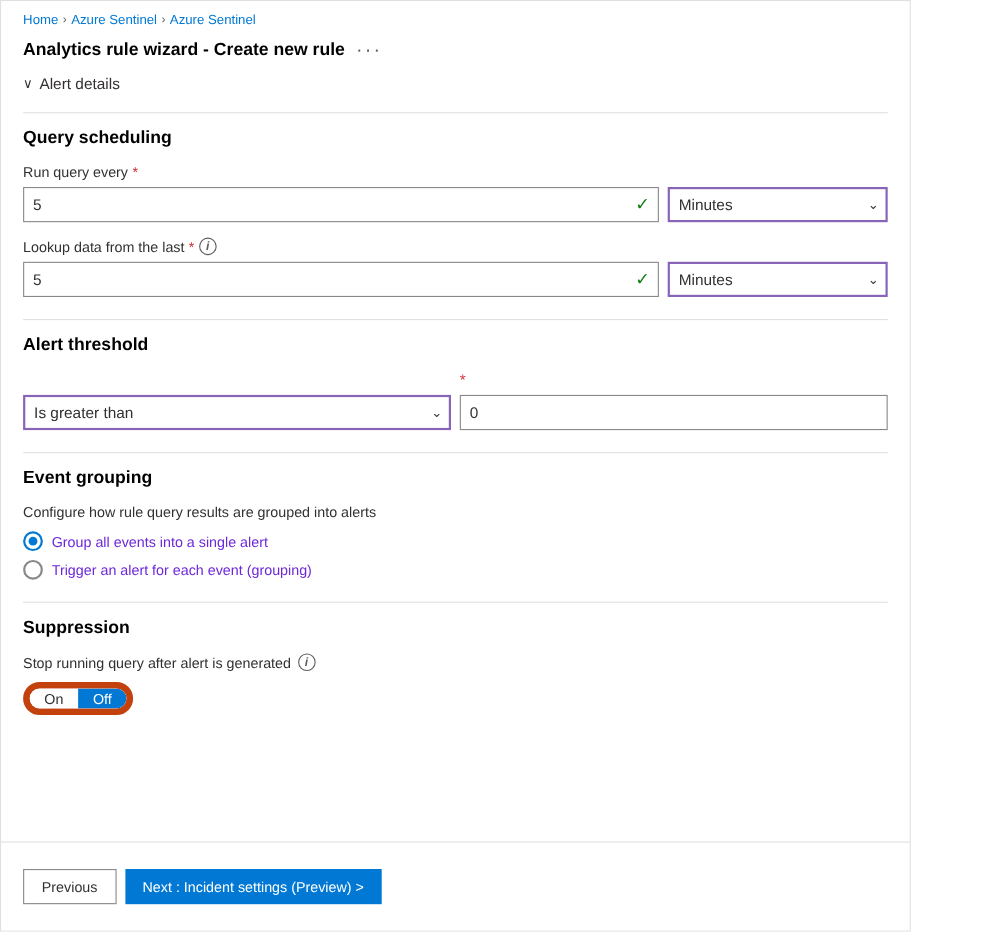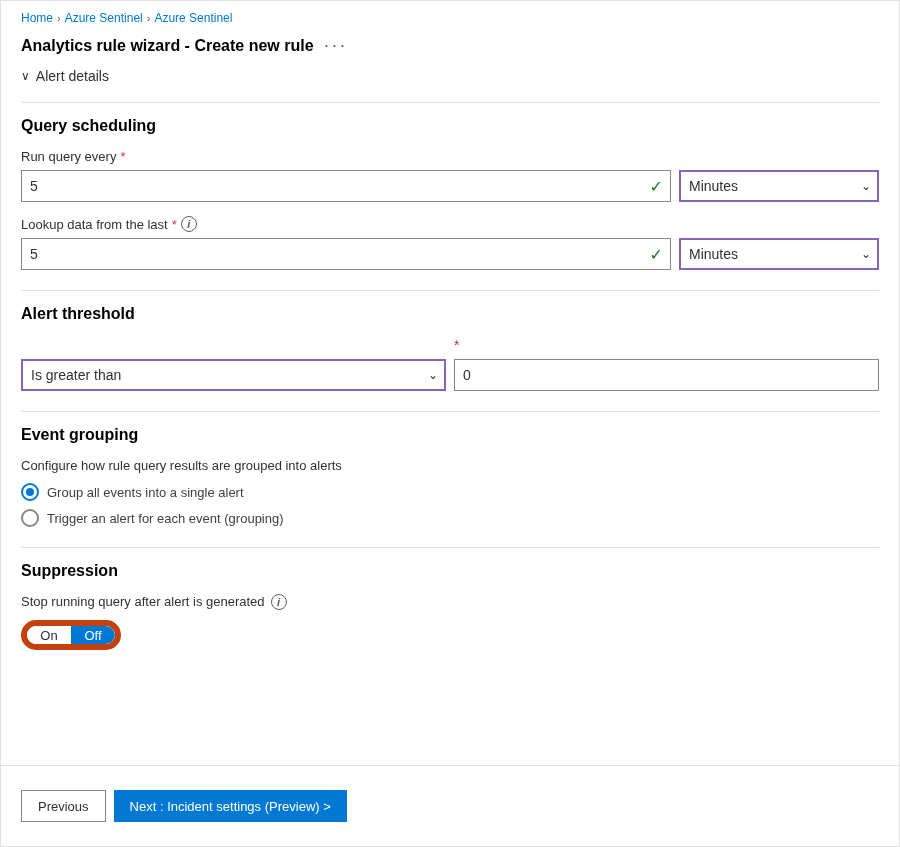--- a/index.html
+++ b/index.html
@@ -3,21 +3,21 @@
   <meta charset="utf-8">
   <style>
     * { box-sizing: border-box; margin: 0; padding: 0; }
     body {
       font-family: 'Segoe UI', Arial, sans-serif;
       font-size: 14px;
       background: #fff;
       color: #323130;
     }
     .page-container {
-      width: 900px;
+      width: 828px;
       min-height: 847px;
       background: #fff;
       border: 1px solid #e0e0e0;
       display: flex;
       flex-direction: column;
     }
     .breadcrumb {
       padding: 10px 20px 4px 20px;
       font-size: 12px;
       color: #0078d4;
@@ -214,29 +214,29 @@
       width: 8px;
       height: 8px;
       border-radius: 50%;
       background: #0078d4;
     }
     .radio-circle.unselected {
       border-color: #8a8886;
     }
     .radio-label {
       font-size: 13px;
-      color: #404040;
+      color: #6d28d9;
     }
     .suppression-section { margin-bottom: 24px; }
     .suppression-desc {
       font-size: 13px;
       color: #323130;
       margin-bottom: 10px;
       display: flex;
-      align-items: flex-start;
+      align-items: center;
       gap: 6px;
       margin-top: 12px;
     }
     .toggle-container {
       display: flex;
       align-items: center;
       border: 6px solid #c2410c;
       border-radius: 20px;
       overflow: hidden;
       width: 100px;

